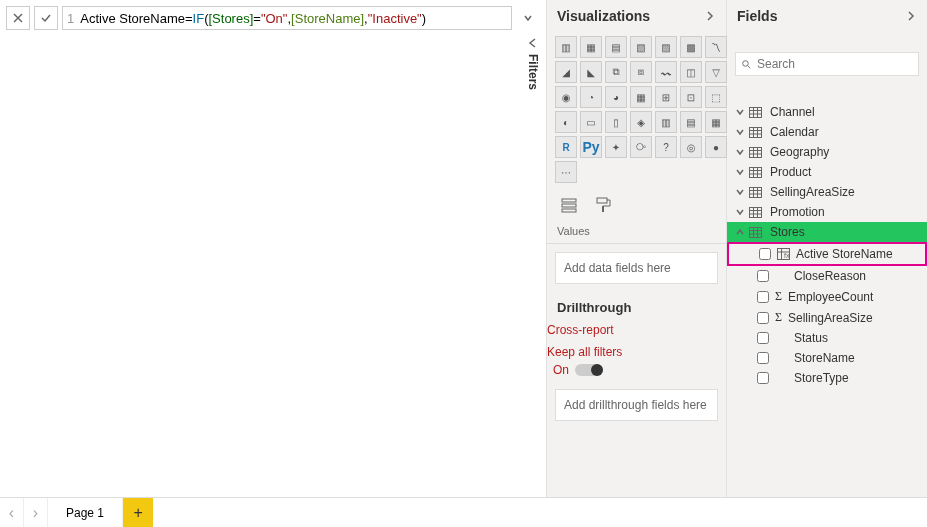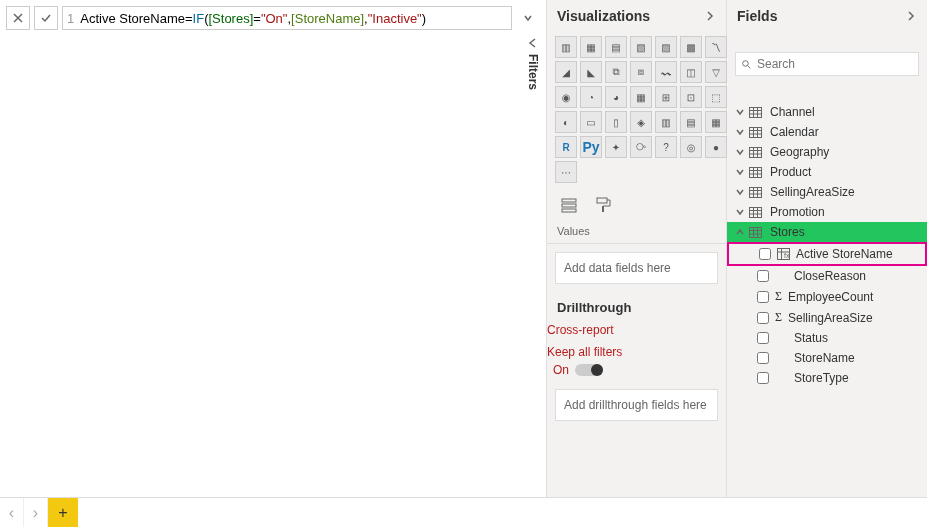--- a/index.html
+++ b/index.html
@@ -322,14 +322,15 @@
           <span style="width:13px;display:inline-block"></span>
           <span>StoreType</span>
         </div>
       </div>
   </div>
 </div>
 
 <div class="bottom-tabs">
   <div class="nav-btn">‹</div>
   <div class="nav-btn">›</div>
+  <div class="page-tab">Page 1</div>
   <div class="add-tab">+</div>
 </div>
 
 </body></html>

